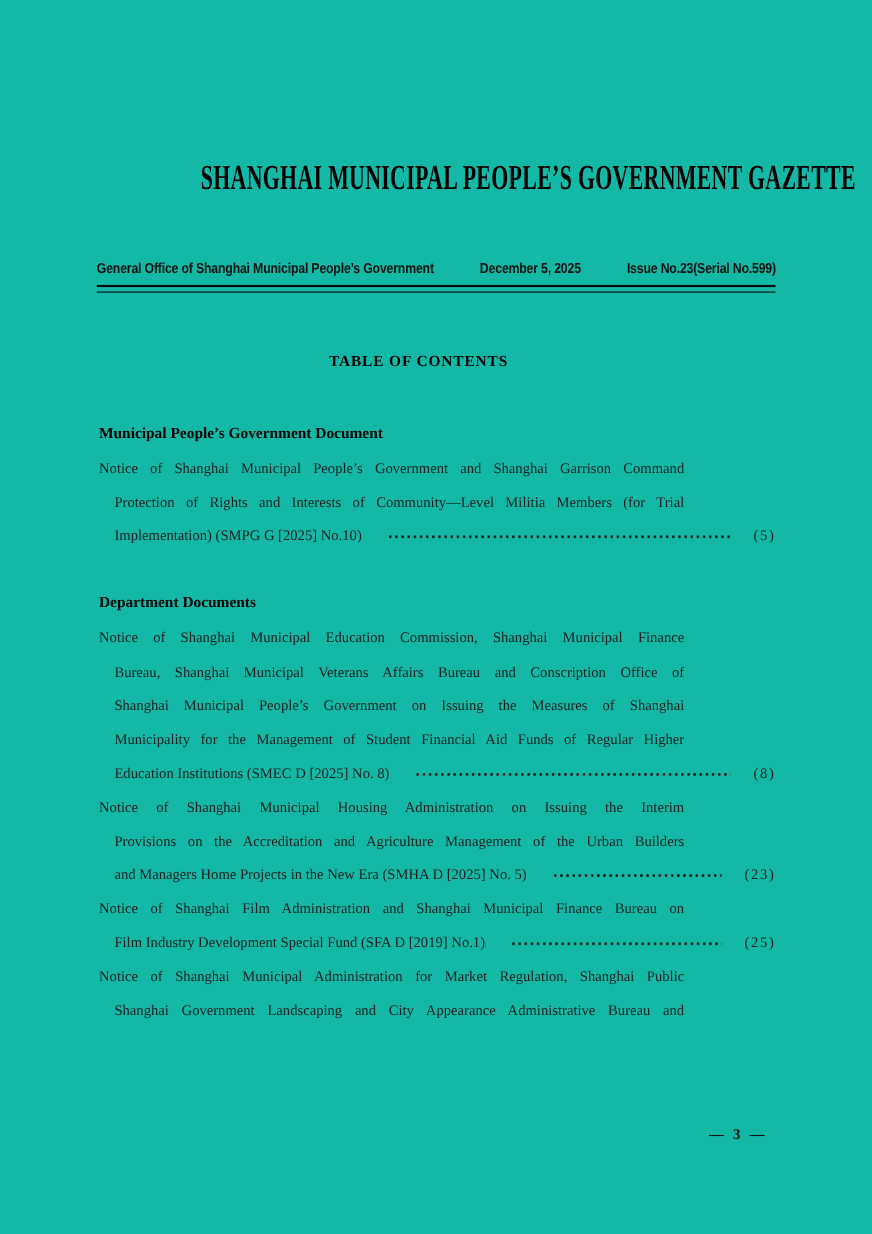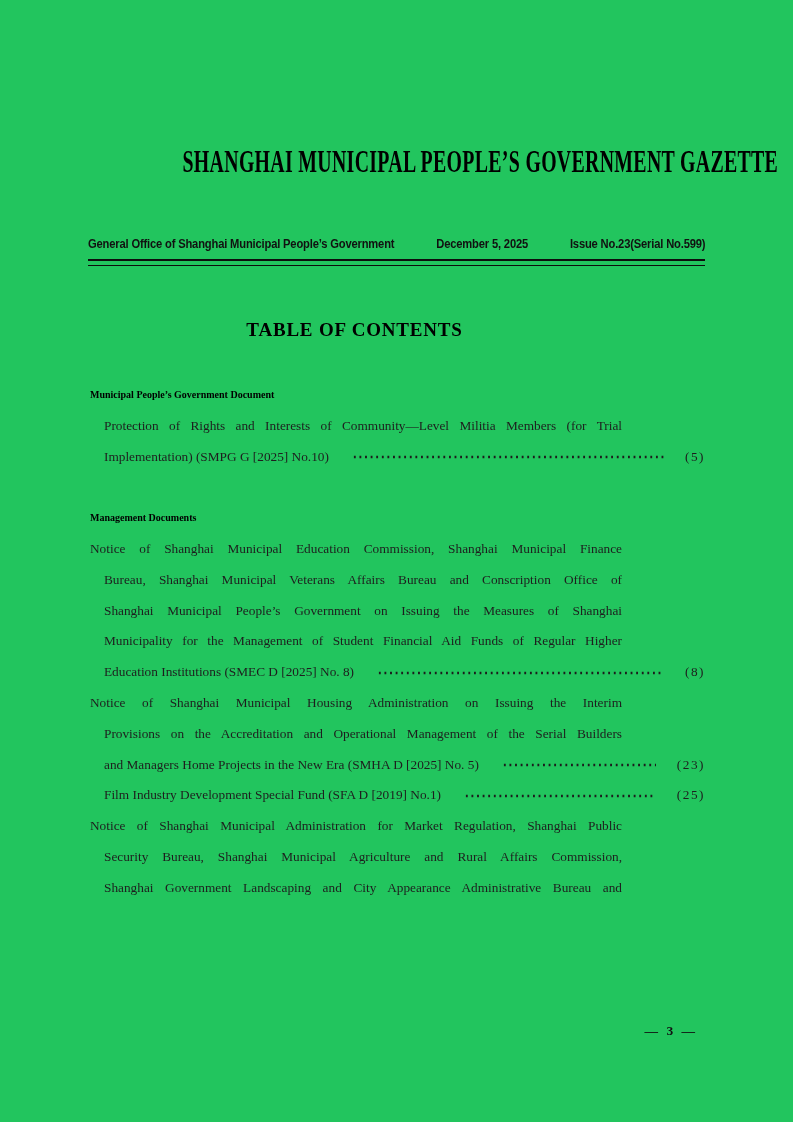--- a/index.html
+++ b/index.html
@@ -1,20 +1,20 @@
 <!DOCTYPE html>
 <html><head>
 <meta charset="utf-8">
 <style>
   html, body { margin: 0; padding: 0; background: #ffffff; overflow: hidden; }
   .page {
     position: relative;
     width: 793px;
     height: 1122px;
-    background: #22c55e;
+    background: #14b8a6;
     font-family: "Liberation Serif", "DejaVu Serif", serif;
     color: #1e1e1e;
   }
 
   
   .masthead {
     position: absolute;
     top: 143px;
     left: 0;
     width: 793px;
@@ -64,39 +64,40 @@
     border-bottom: 1.5px solid #0d0d0d;
   }
 
   
   .toc-heading {
     position: absolute;
     top: 316px;
     left: 0;
     width: 709px;
     text-align: center;
-    font-size: 19px;
+    font-size: 14px;
     font-weight: 700;
     letter-spacing: 0.8px;
     color: #000;
     line-height: 28px;
+    padding-left: 26px;
   }
 
   
   .toc {
     position: absolute;
     top: 380px;
     left: 90px;
     width: 615px;
     font-size: 13.3px;
   }
   .sec-head {
     font-weight: 700;
     color: #000;
-    font-size: 10px;
+    font-size: 14px;
     line-height: 30.8px;
     height: 30.8px;
   }
   .sec-gap { margin-top: 30.8px; }
   .ln {
     box-sizing: border-box;
     width: 532px;
     height: 30.8px;
     line-height: 30.8px;
     text-align: justify;
@@ -166,63 +167,64 @@
 
   <div class="double-rule"></div>
 
   <div class="toc-heading">TABLE OF CONTENTS</div>
 
   <div class="toc">
 
     <div class="sec-head">Municipal People’s Government Document</div>
 
     <div>
+      <div class="ln">Notice of Shanghai Municipal People’s Government and Shanghai Garrison Command</div>
       <div class="ln cont">Protection of Rights and Interests of Community—Level Militia Members (for Trial</div>
       <div class="tail cont">
         <span class="tail-txt">Implementation) (SMPG G [2025] No.10)</span>
         <span class="leader"></span>
         <span class="pg">(5)</span>
       </div>
     </div>
 
-    <div class="sec-head sec-gap">Management Documents</div>
+    <div class="sec-head sec-gap">Department Documents</div>
 
     <div>
       <div class="ln">Notice of Shanghai Municipal Education Commission, Shanghai Municipal Finance</div>
       <div class="ln cont">Bureau, Shanghai Municipal Veterans Affairs Bureau and Conscription Office of</div>
       <div class="ln cont">Shanghai Municipal People’s Government on Issuing the Measures of Shanghai</div>
       <div class="ln cont">Municipality for the Management of Student Financial Aid Funds of Regular Higher</div>
       <div class="tail cont">
         <span class="tail-txt">Education Institutions (SMEC D [2025] No. 8)</span>
         <span class="leader"></span>
         <span class="pg">(8)</span>
       </div>
     </div>
 
     <div>
       <div class="ln">Notice of Shanghai Municipal Housing Administration on Issuing the Interim</div>
-      <div class="ln cont">Provisions on the Accreditation and Operational Management of the Serial Builders</div>
+      <div class="ln cont">Provisions on the Accreditation and Agriculture Management of the Urban Builders</div>
       <div class="tail cont">
         <span class="tail-txt">and Managers Home Projects in the New Era (SMHA D [2025] No. 5)</span>
         <span class="leader"></span>
         <span class="pg">(23)</span>
       </div>
     </div>
 
     <div>
+      <div class="ln">Notice of Shanghai Film Administration and Shanghai Municipal Finance Bureau on</div>
       <div class="tail cont">
         <span class="tail-txt">Film Industry Development Special Fund (SFA D [2019] No.1)</span>
         <span class="leader"></span>
         <span class="pg">(25)</span>
       </div>
     </div>
 
     <div>
       <div class="ln">Notice of Shanghai Municipal Administration for Market Regulation, Shanghai Public</div>
-      <div class="ln cont">Security Bureau, Shanghai Municipal Agriculture and Rural Affairs Commission,</div>
       <div class="ln cont">Shanghai Government Landscaping and City Appearance Administrative Bureau and</div>
     </div>
 
   </div>
 
   <div class="folio">— 3 —</div>
 
 </div>
 
 </body></html>

